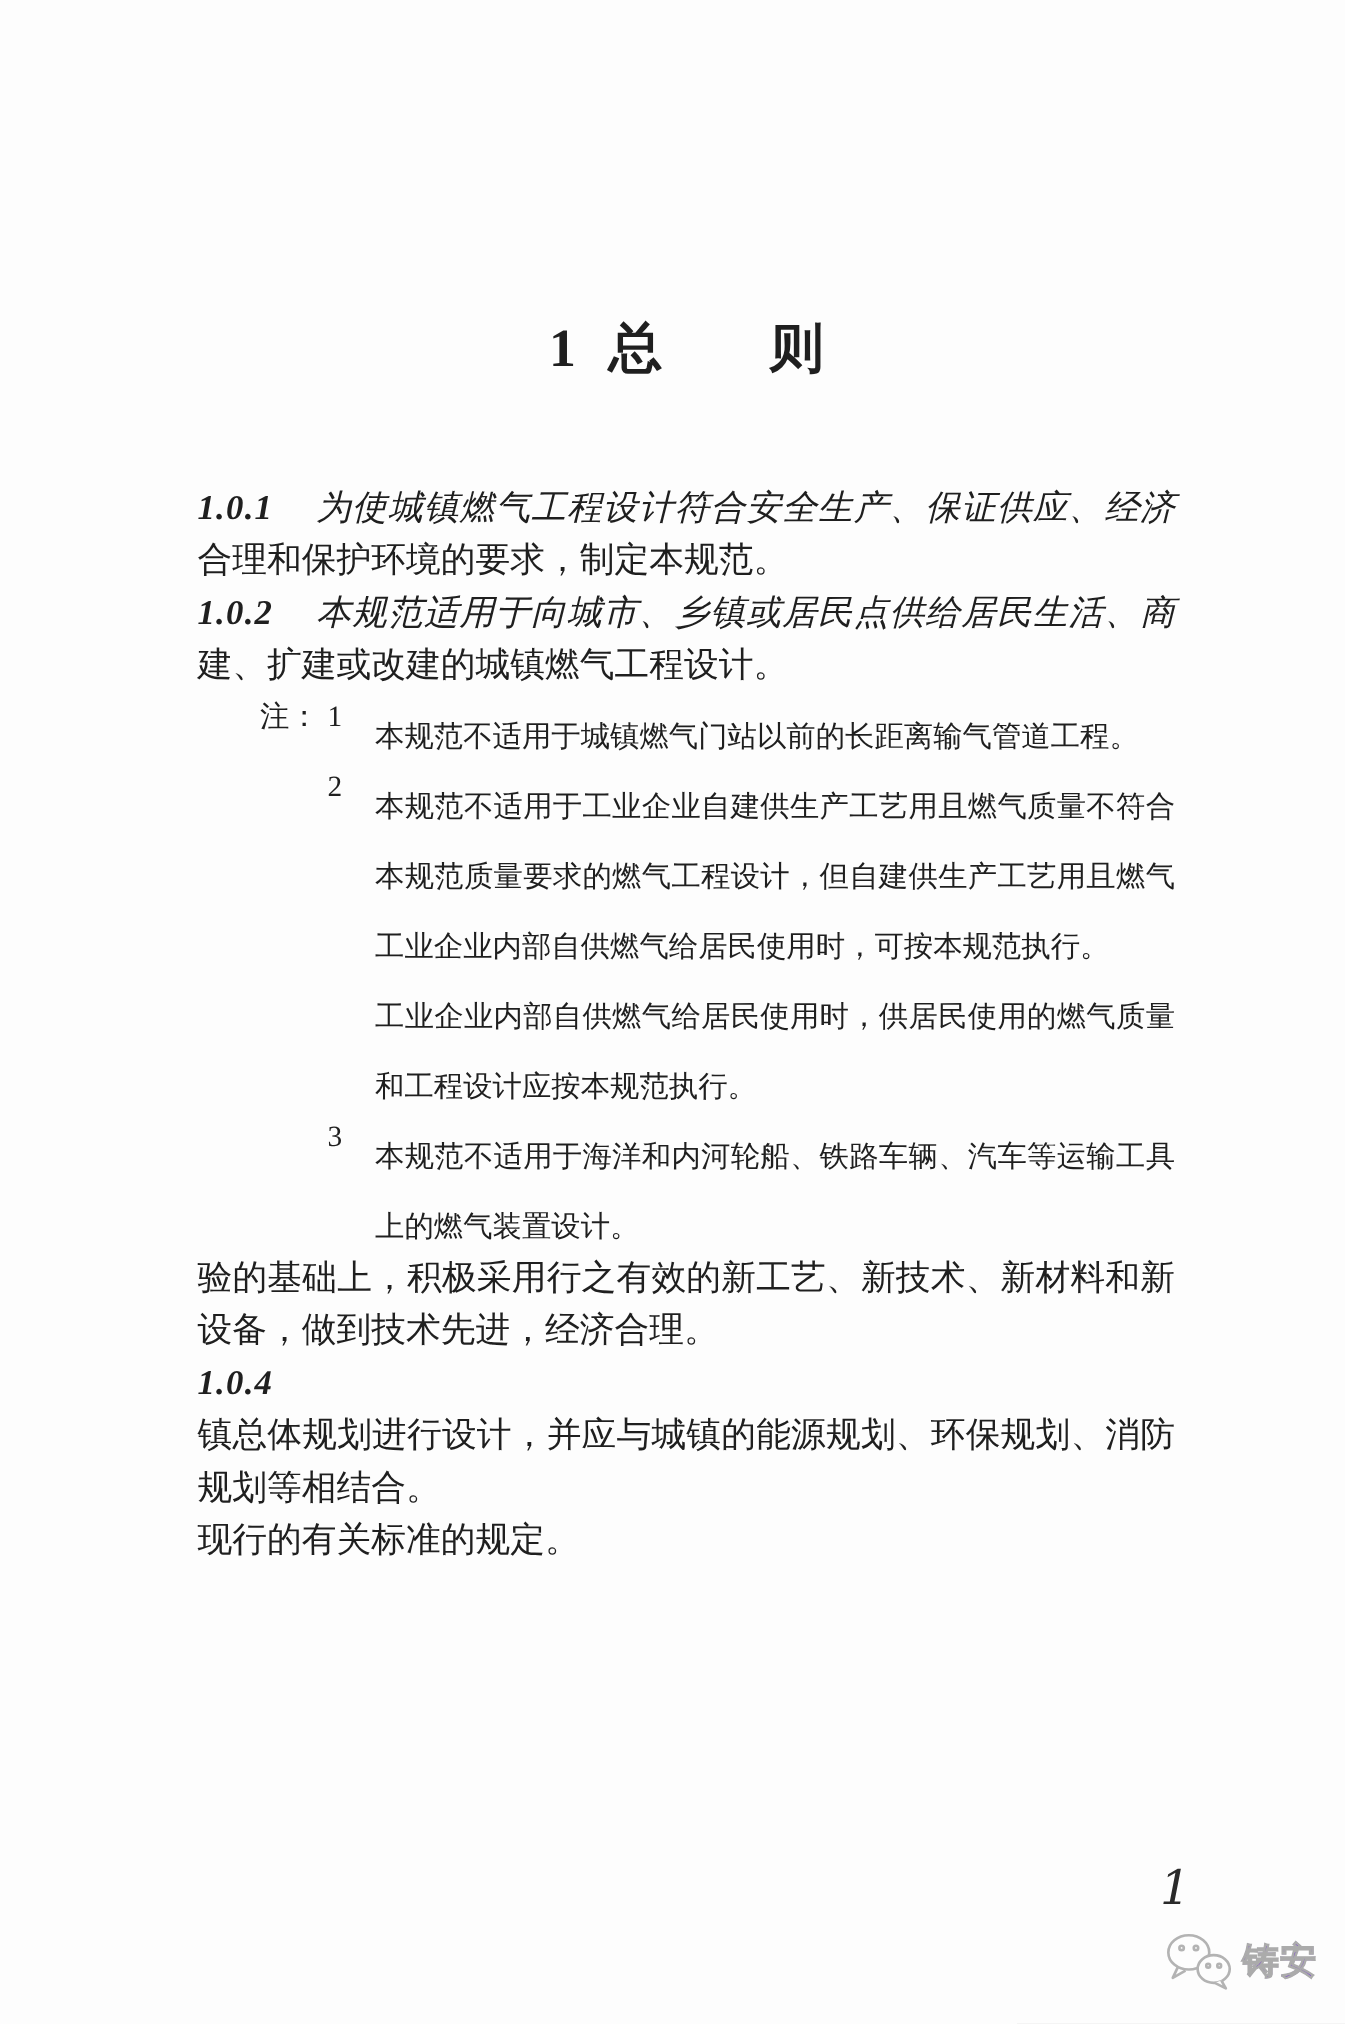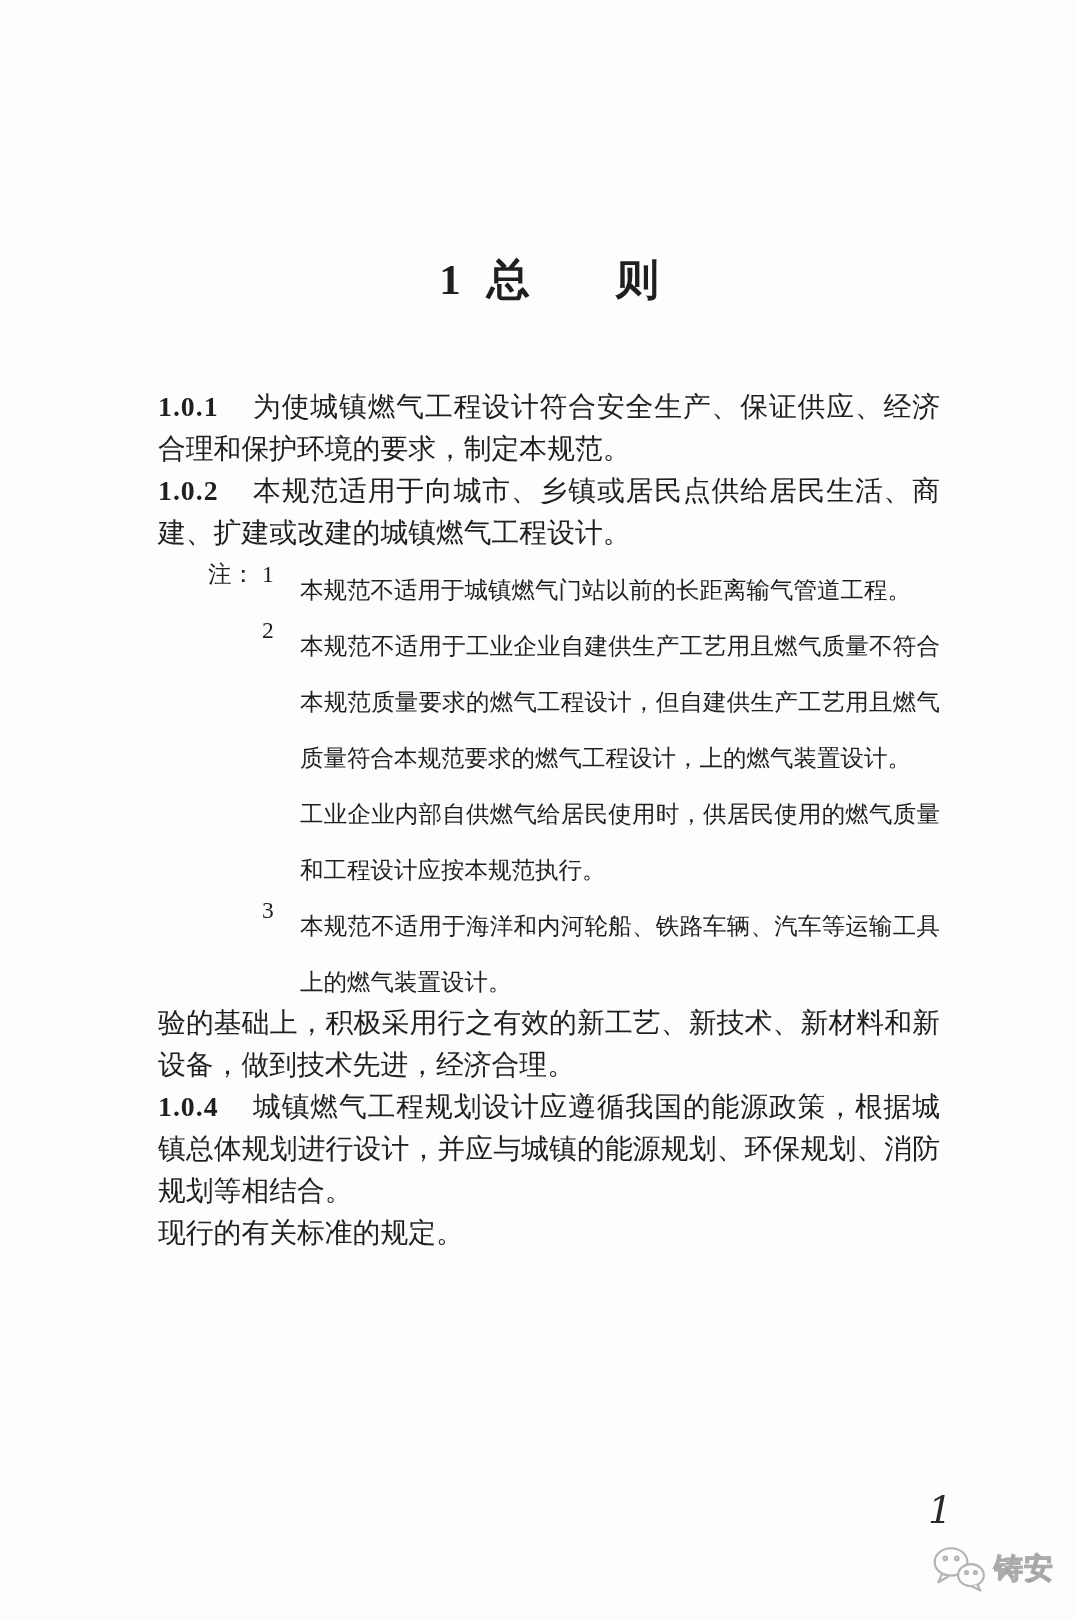--- a/index.html
+++ b/index.html
@@ -27,21 +27,21 @@
     justify-content:center;
     align-items:baseline;
     letter-spacing:0;
   }
   .title .t-num{margin-right:26px;}
   .title .t-c1{margin-right:86px;}
   
   .body-text{font-size:27.8px;line-height:42px;}
   .para{margin:0;}
   .line{width:782px;white-space:nowrap;}
-  .first-line{display:flex;}
+  .first-line{display:flex;font-style:italic;}
   .sec-num{
     flex:none;width:95px;
     font-weight:bold;
     letter-spacing:1px;
   }
   .sec-rest{flex:1;min-width:0;}
   .fill{text-align:justify;text-align-last:justify;}
   
   .notes{font-size:23.5px;line-height:40px;}
   .note-line{display:flex;padding-left:50px;width:732px;}
@@ -62,21 +62,21 @@
     left:930px;top:1546px;
     display:flex;
     align-items:center;
     gap:6px;
     color:#b8b8b8;
   }
   .wm-text{
     font-size:29px;
     font-weight:bold;
     letter-spacing:1px;
-    color:#4d7c0f;
+    color:#6d28d9;
     -webkit-text-stroke:1px #ababab;
   }
   .wm-icon{display:block;}
 </style>
 </head>
 <body>
 
 <div class="page">
   <div class="content">
 
@@ -116,21 +116,21 @@
           <span class="nl-text fill">本规范不适用于工业企业自建供生产工艺用且燃气质量不符合</span>
         </div>
         <div class="note-line">
           <span class="nl-label"></span>
           <span class="nl-num"></span>
           <span class="nl-text fill">本规范质量要求的燃气工程设计，但自建供生产工艺用且燃气</span>
         </div>
         <div class="note-line">
           <span class="nl-label"></span>
           <span class="nl-num"></span>
-          <span class="nl-text">质量符合本规范要求的燃气工程设计，上的燃气装置设计。</span>
+          <span class="nl-text">工业企业内部自供燃气给居民使用时，可按本规范执行。</span>
         </div>
         <div class="note-line">
           <span class="nl-label"></span>
           <span class="nl-num"></span>
           <span class="nl-text fill">工业企业内部自供燃气给居民使用时，供居民使用的燃气质量</span>
         </div>
         <div class="note-line">
           <span class="nl-label"></span>
           <span class="nl-num"></span>
           <span class="nl-text">和工程设计应按本规范执行。</span>
@@ -148,21 +148,20 @@
       </div>
 
       <div class="para">
         <div class="line fill">验的基础上，积极采用行之有效的新工艺、新技术、新材料和新</div>
         <div class="line">设备，做到技术先进，经济合理。</div>
       </div>
 
       <div class="para">
         <div class="line first-line">
           <span class="sec-num">1.0.4</span>
-          <span class="sec-rest fill">城镇燃气工程规划设计应遵循我国的能源政策，根据城</span>
         </div>
         <div class="line fill">镇总体规划进行设计，并应与城镇的能源规划、环保规划、消防</div>
         <div class="line">规划等相结合。</div>
       </div>
 
       <div class="para">
         <div class="line">现行的有关标准的规定。</div>
       </div>
 
     </div>

